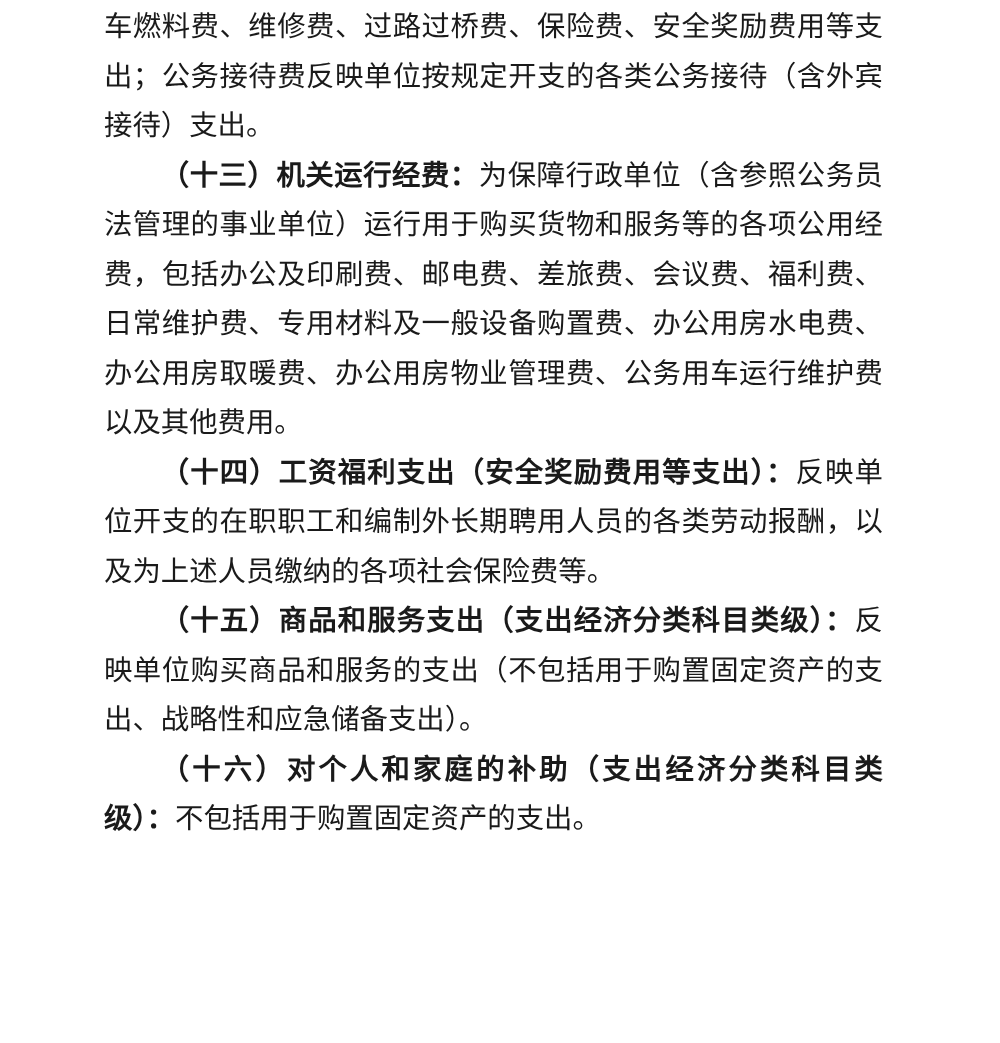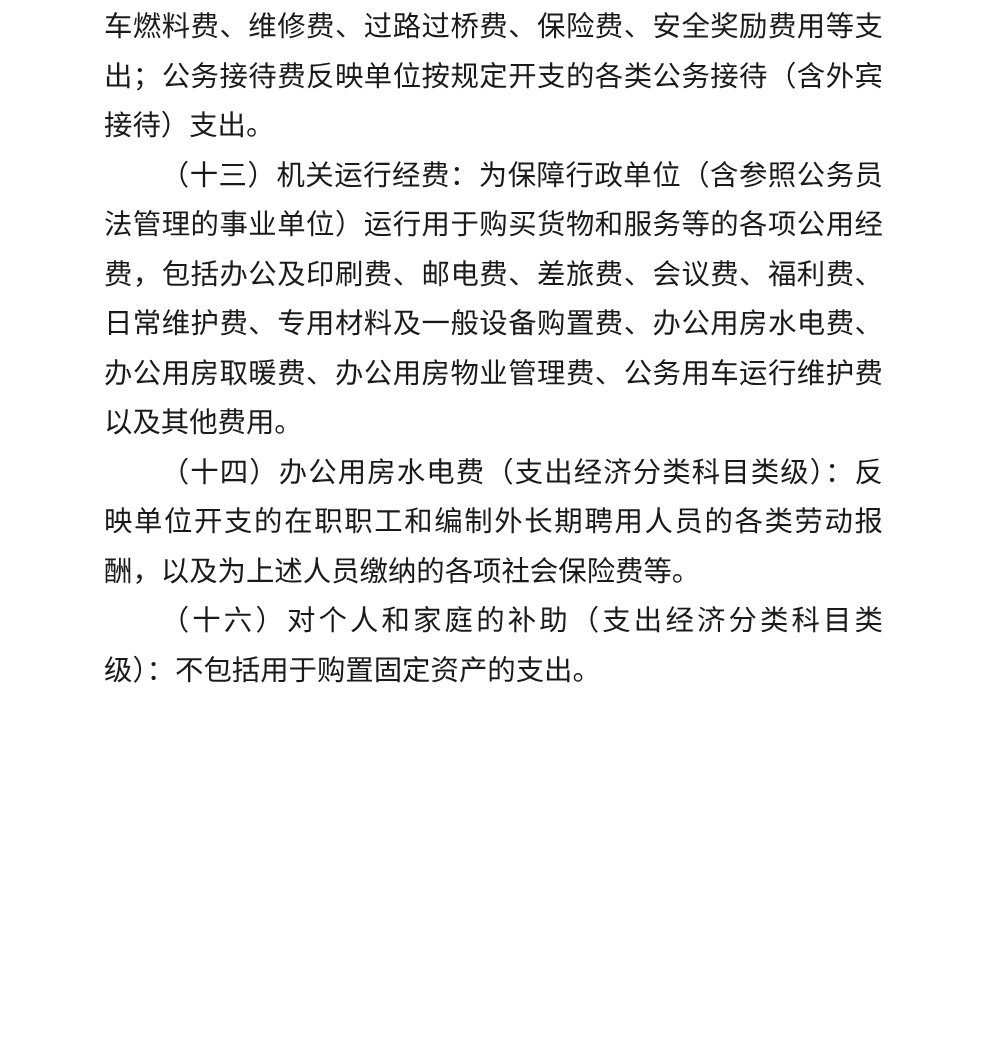--- a/index.html
+++ b/index.html
@@ -26,31 +26,32 @@
     line-height: 49.5px;
     color: #1a1a1a;
     text-align: justify;
     text-justify: inter-character;
     letter-spacing: 0;
   }
   .para.indent {
     text-indent: 2em;
   }
   .lead {
-    font-weight: 400;
+    font-weight: 700;
   }
 </style>
 </head>
 <body>
 
 <div class="page">
 
   <p class="para"><span>车燃料费、维修费、过路过桥费、保险费、安全奖励费用等支出；公务接待费反映单位按规定开支的各类公务接待（含外宾接待）支出。</span></p>
 
   <p class="para indent"><span class="lead">（十三）机关运行经费：</span><span>为保障行政单位（含参照公务员法管理的事业单位）运行用于购买货物和服务等的各项公用经费，包括办公及印刷费、邮电费、差旅费、会议费、福利费、日常维护费、专用材料及一般设备购置费、办公用房水电费、办公用房取暖费、办公用房物业管理费、公务用车运行维护费以及其他费用。</span></p>
 
-  <p class="para indent"><span class="lead">（十四）办公用房水电费（支出经济分类科目类级）：</span><span>反映单位开支的在职职工和编制外长期聘用人员的各类劳动报酬，以及为上述人员缴纳的各项社会保险费等。</span></p>
+  <p class="para indent"><span class="lead">（十四）工资福利支出（安全奖励费用等支出）：</span><span>反映单位开支的在职职工和编制外长期聘用人员的各类劳动报酬，以及为上述人员缴纳的各项社会保险费等。</span></p>
 
+  <p class="para indent"><span class="lead">（十五）商品和服务支出（支出经济分类科目类级）：</span><span>反映单位购买商品和服务的支出（不包括用于购置固定资产的支出、战略性和应急储备支出）。</span></p>
 
   <p class="para indent"><span class="lead">（十六）对个人和家庭的补助（支出经济分类科目类级）：</span><span>不包括用于购置固定资产的支出。</span></p>
 
 
 </div>
 
 </body></html>

